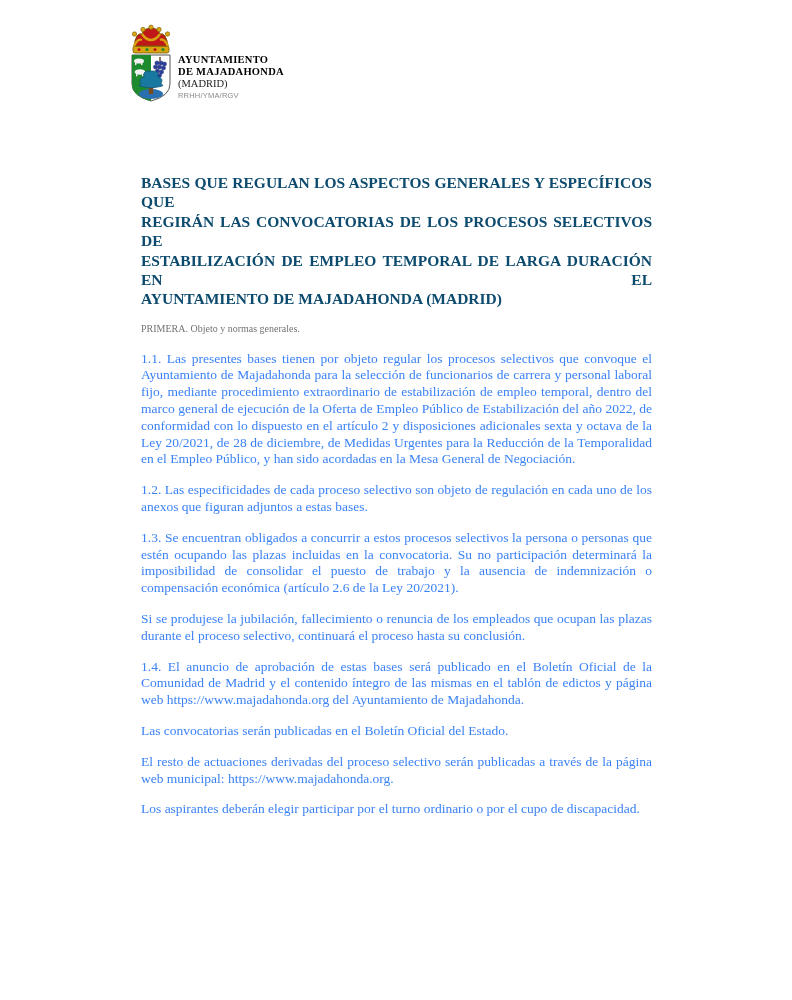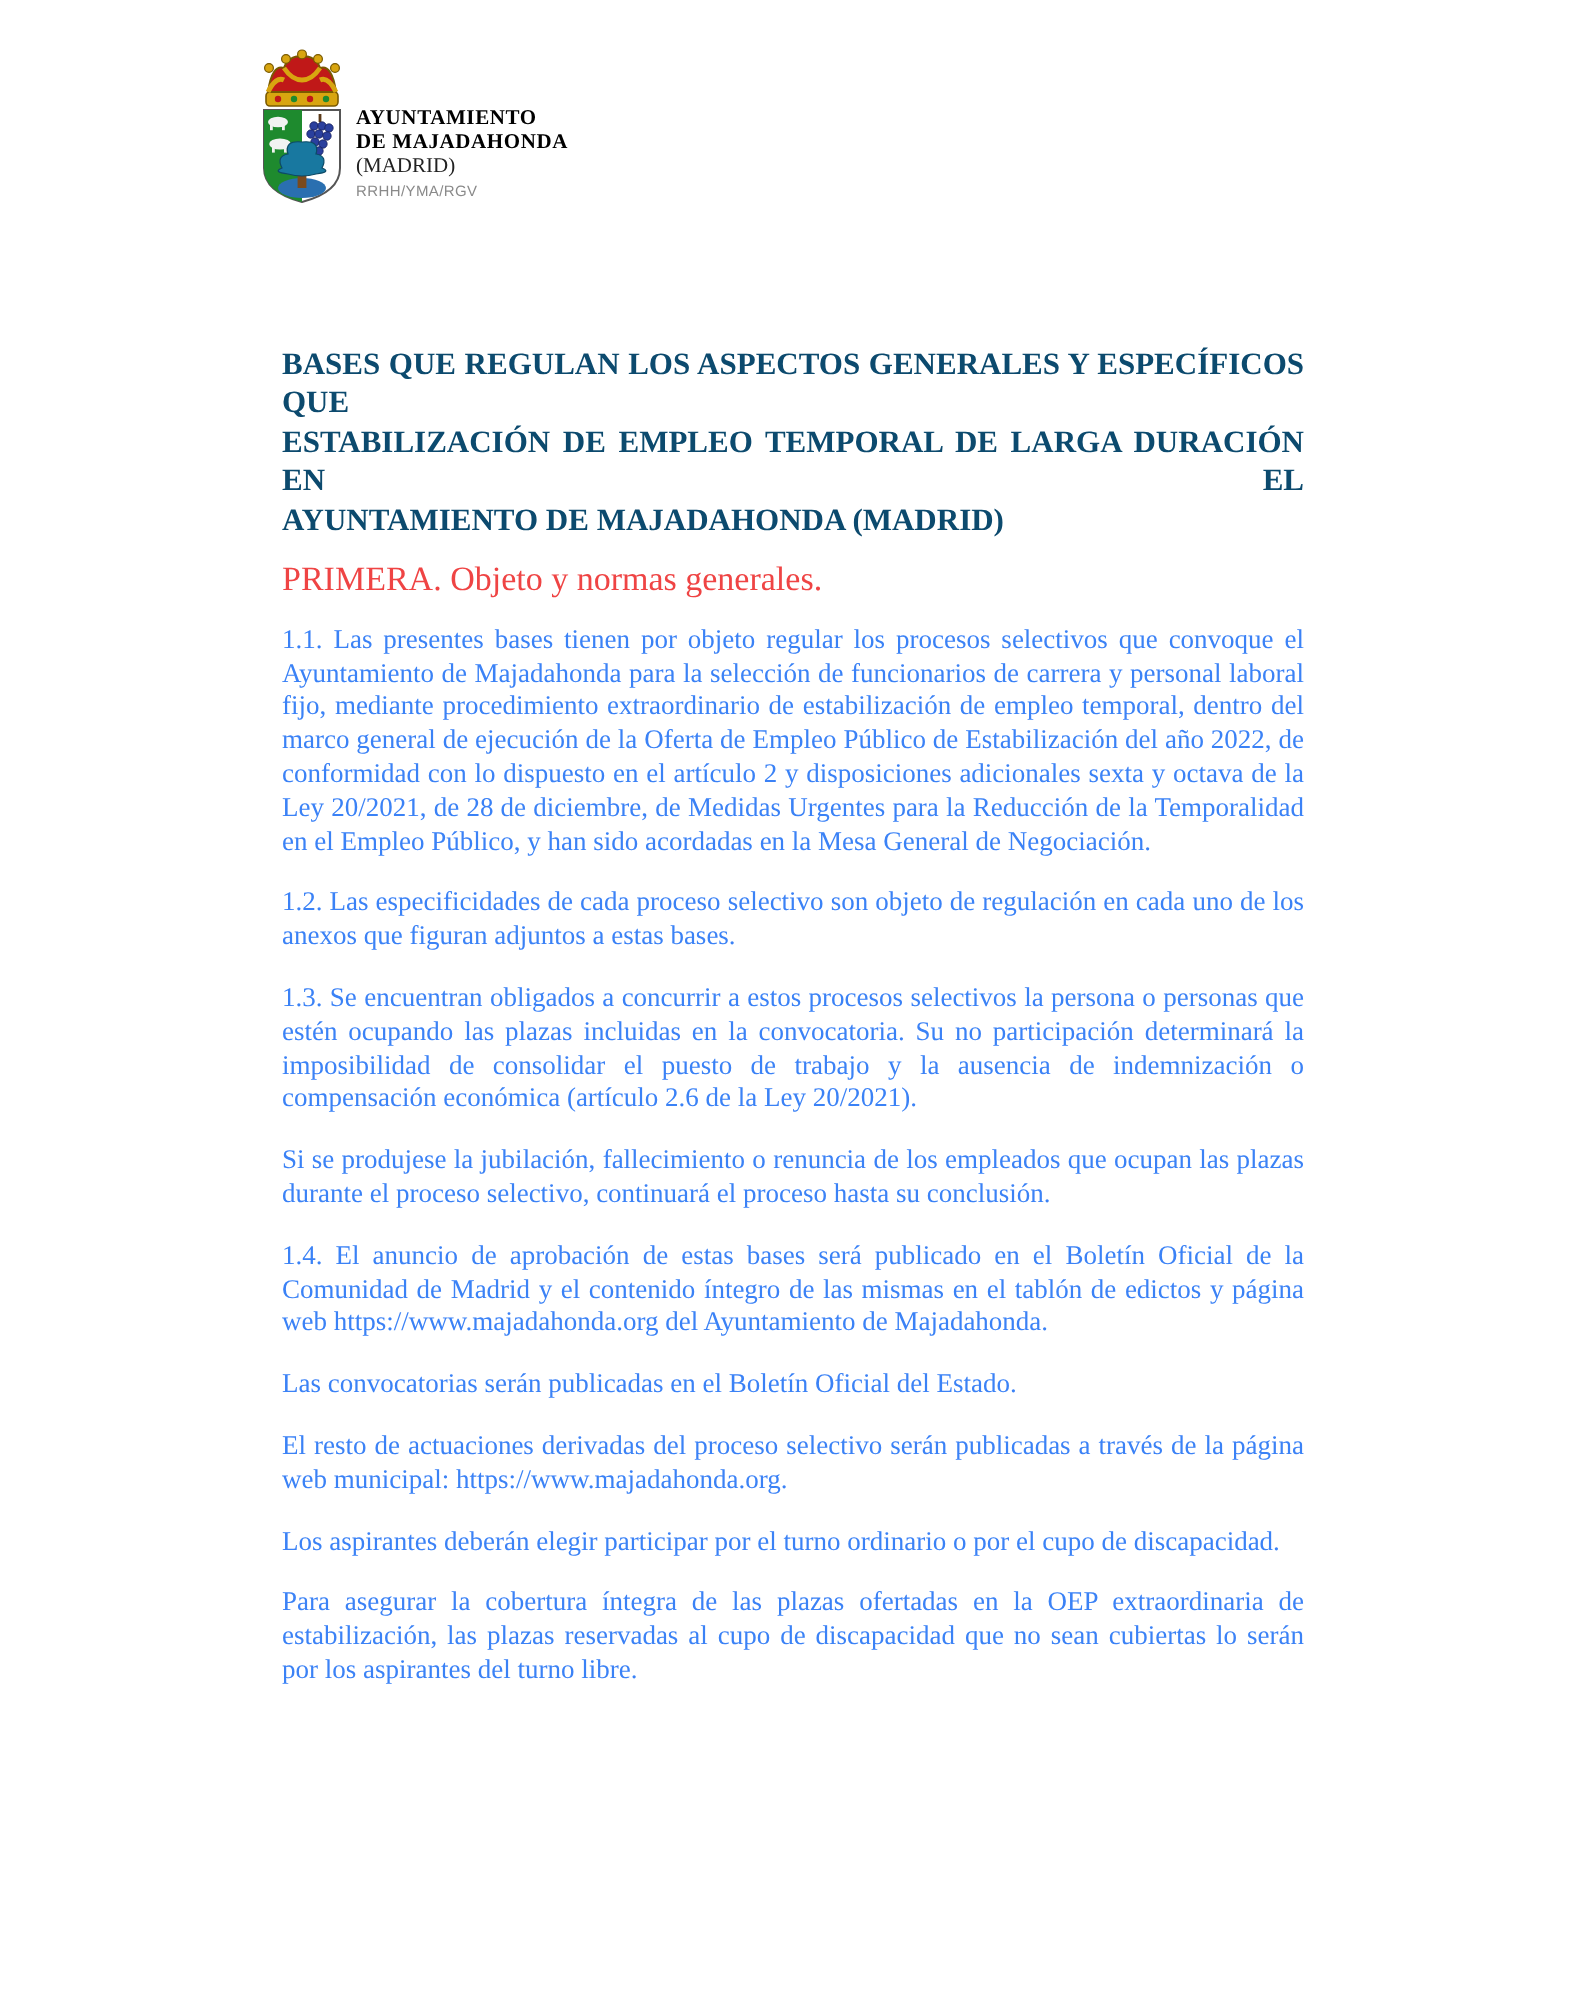--- a/index.html
+++ b/index.html
@@ -64,24 +64,24 @@
     margin-bottom: 10px;
   }
   .title-line {
     text-align: justify;
     text-align-last: justify;
   }
   .title-line:last-child {
     text-align-last: left;
   }
   .section-heading {
-    font-size: 17px;
+    font-size: 10px;
     line-height: 16.8px;
     margin: 12px 0 13px 0;
-    color: #ef4444;
+    color: #737373;
   }
   .body-paras p.para {
     font-size: 13.5px;
     line-height: 16.8px;
     margin: 0 0 14px 0;
     text-align: justify;
     text-justify: inter-word;
     color: #3b82f6;
   }
 </style>
@@ -143,30 +143,30 @@
       <div class="org-bold">AYUNTAMIENTO</div>
       <div class="org-bold">DE MAJADAHONDA</div>
       <div class="org-reg">(MADRID)</div>
       <div class="org-code">RRHH/YMA/RGV</div>
     </div>
   </div>
 
   <div class="content">
     <div class="doc-title">
         <div class="title-line">BASES QUE REGULAN LOS ASPECTOS GENERALES Y ESPECÍFICOS QUE</div>
+        <div class="title-line">REGIRÁN LAS CONVOCATORIAS DE LOS PROCESOS SELECTIVOS DE</div>
         <div class="title-line">ESTABILIZACIÓN DE EMPLEO TEMPORAL DE LARGA DURACIÓN EN EL</div>
         <div class="title-line">AYUNTAMIENTO DE MAJADAHONDA (MADRID)</div>
       </div>
     <p class="section-heading">PRIMERA. Objeto y normas generales.</p>
     <div class="body-paras">
         <p class="para">1.1. Las presentes bases tienen por objeto regular los procesos selectivos que convoque el Ayuntamiento de Majadahonda para la selección de funcionarios de carrera y personal laboral fijo, mediante procedimiento extraordinario de estabilización de empleo temporal, dentro del marco general de ejecución de la Oferta de Empleo Público de Estabilización del año 2022, de conformidad con lo dispuesto en el artículo 2 y disposiciones adicionales sexta y octava de la Ley 20/2021, de 28 de diciembre, de Medidas Urgentes para la Reducción de la Temporalidad en el Empleo Público, y han sido acordadas en la Mesa General de Negociación.</p>
         <p class="para">1.2. Las especificidades de cada proceso selectivo son objeto de regulación en cada uno de los anexos que figuran adjuntos a estas bases.</p>
         <p class="para">1.3. Se encuentran obligados a concurrir a estos procesos selectivos la persona o personas que estén ocupando las plazas incluidas en la convocatoria. Su no participación determinará la imposibilidad de consolidar el puesto de trabajo y la ausencia de indemnización o compensación económica (artículo 2.6 de la Ley 20/2021).</p>
         <p class="para">Si se produjese la jubilación, fallecimiento o renuncia de los empleados que ocupan las plazas durante el proceso selectivo, continuará el proceso hasta su conclusión.</p>
         <p class="para">1.4. El anuncio de aprobación de estas bases será publicado en el Boletín Oficial de la Comunidad de Madrid y el contenido íntegro de las mismas en el tablón de edictos y página web https://www.majadahonda.org del Ayuntamiento de Majadahonda.</p>
         <p class="para">Las convocatorias serán publicadas en el Boletín Oficial del Estado.</p>
         <p class="para">El resto de actuaciones derivadas del proceso selectivo serán publicadas a través de la página web municipal: https://www.majadahonda.org.</p>
         <p class="para">Los aspirantes deberán elegir participar por el turno ordinario o por el cupo de discapacidad.</p>
-        <p class="para">Para asegurar la cobertura íntegra de las plazas ofertadas en la OEP extraordinaria de estabilización, las plazas reservadas al cupo de discapacidad que no sean cubiertas lo serán por los aspirantes del turno libre.</p>
       </div>
   </div>
 
 </div>
 
 </body></html>

